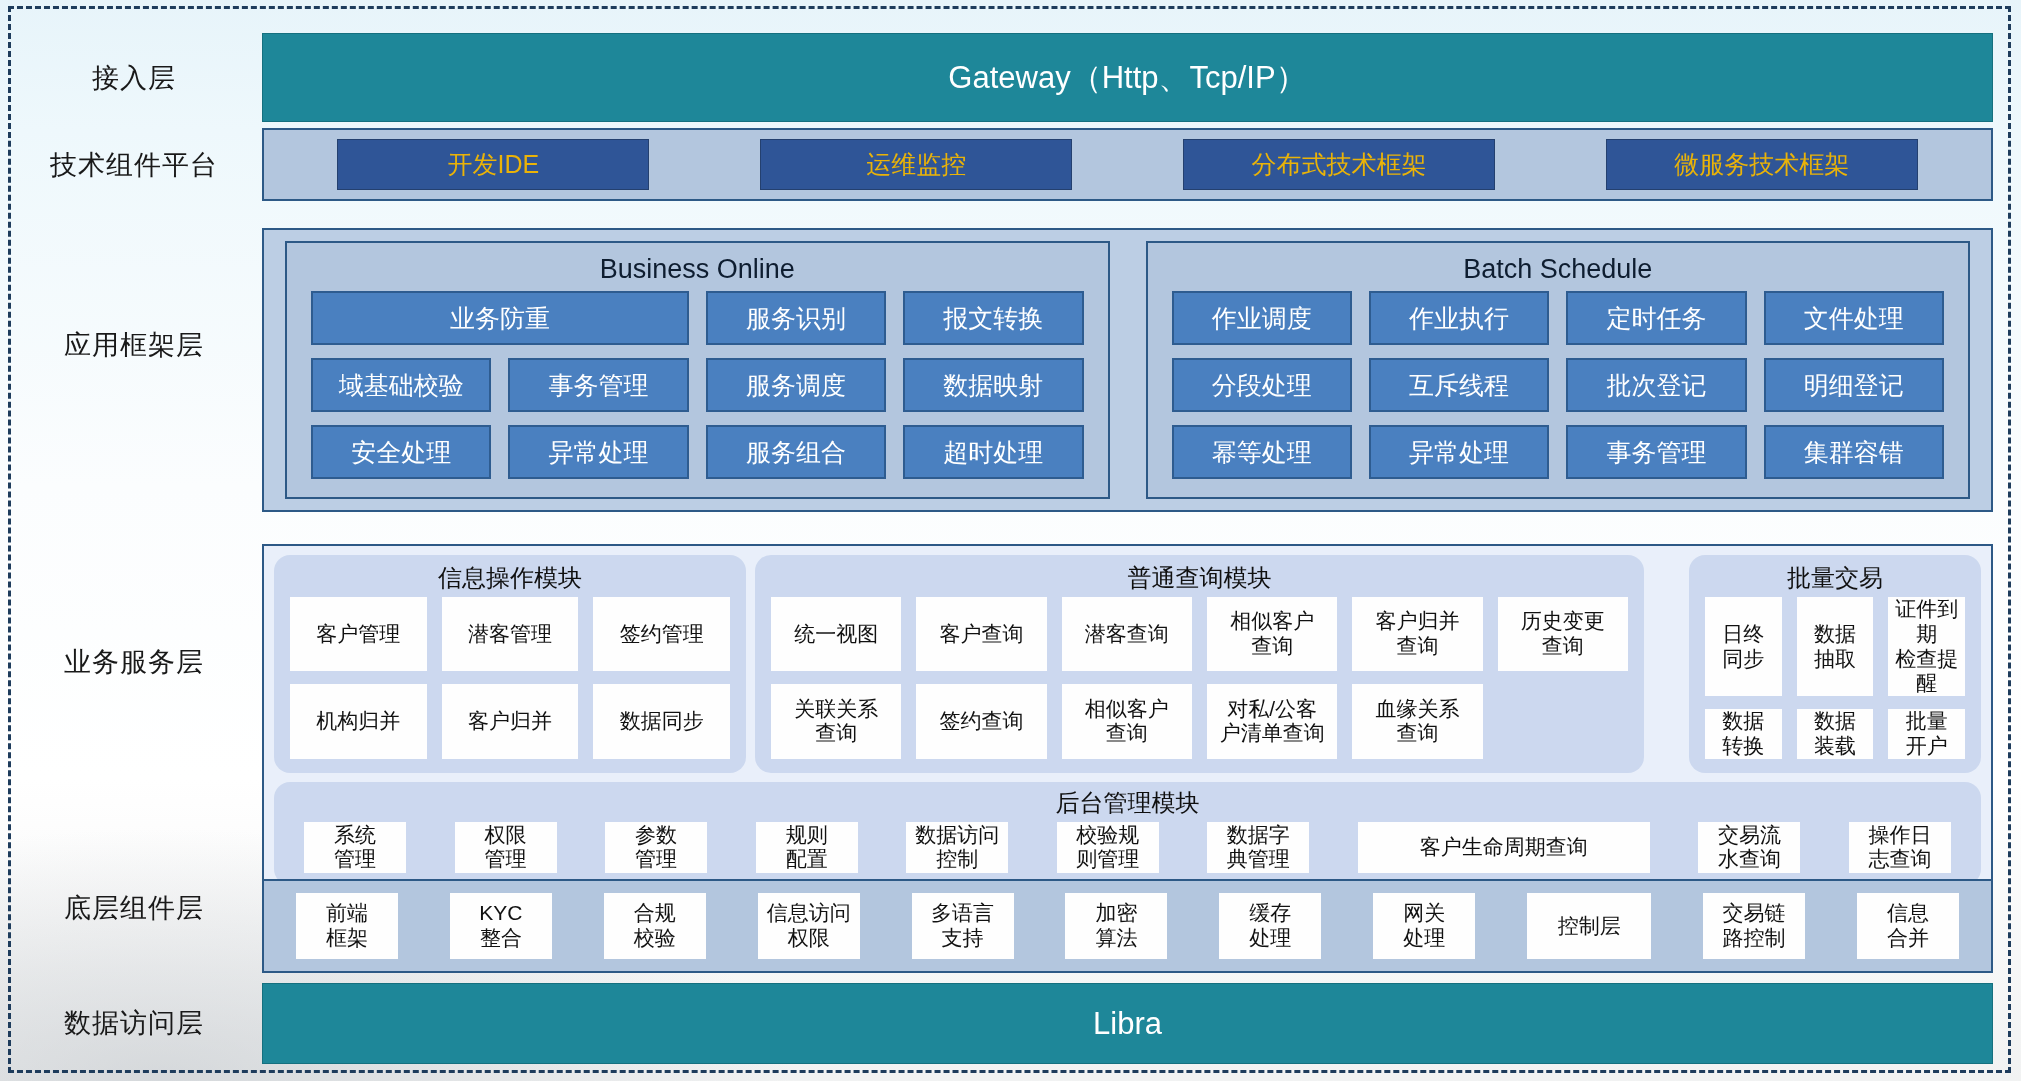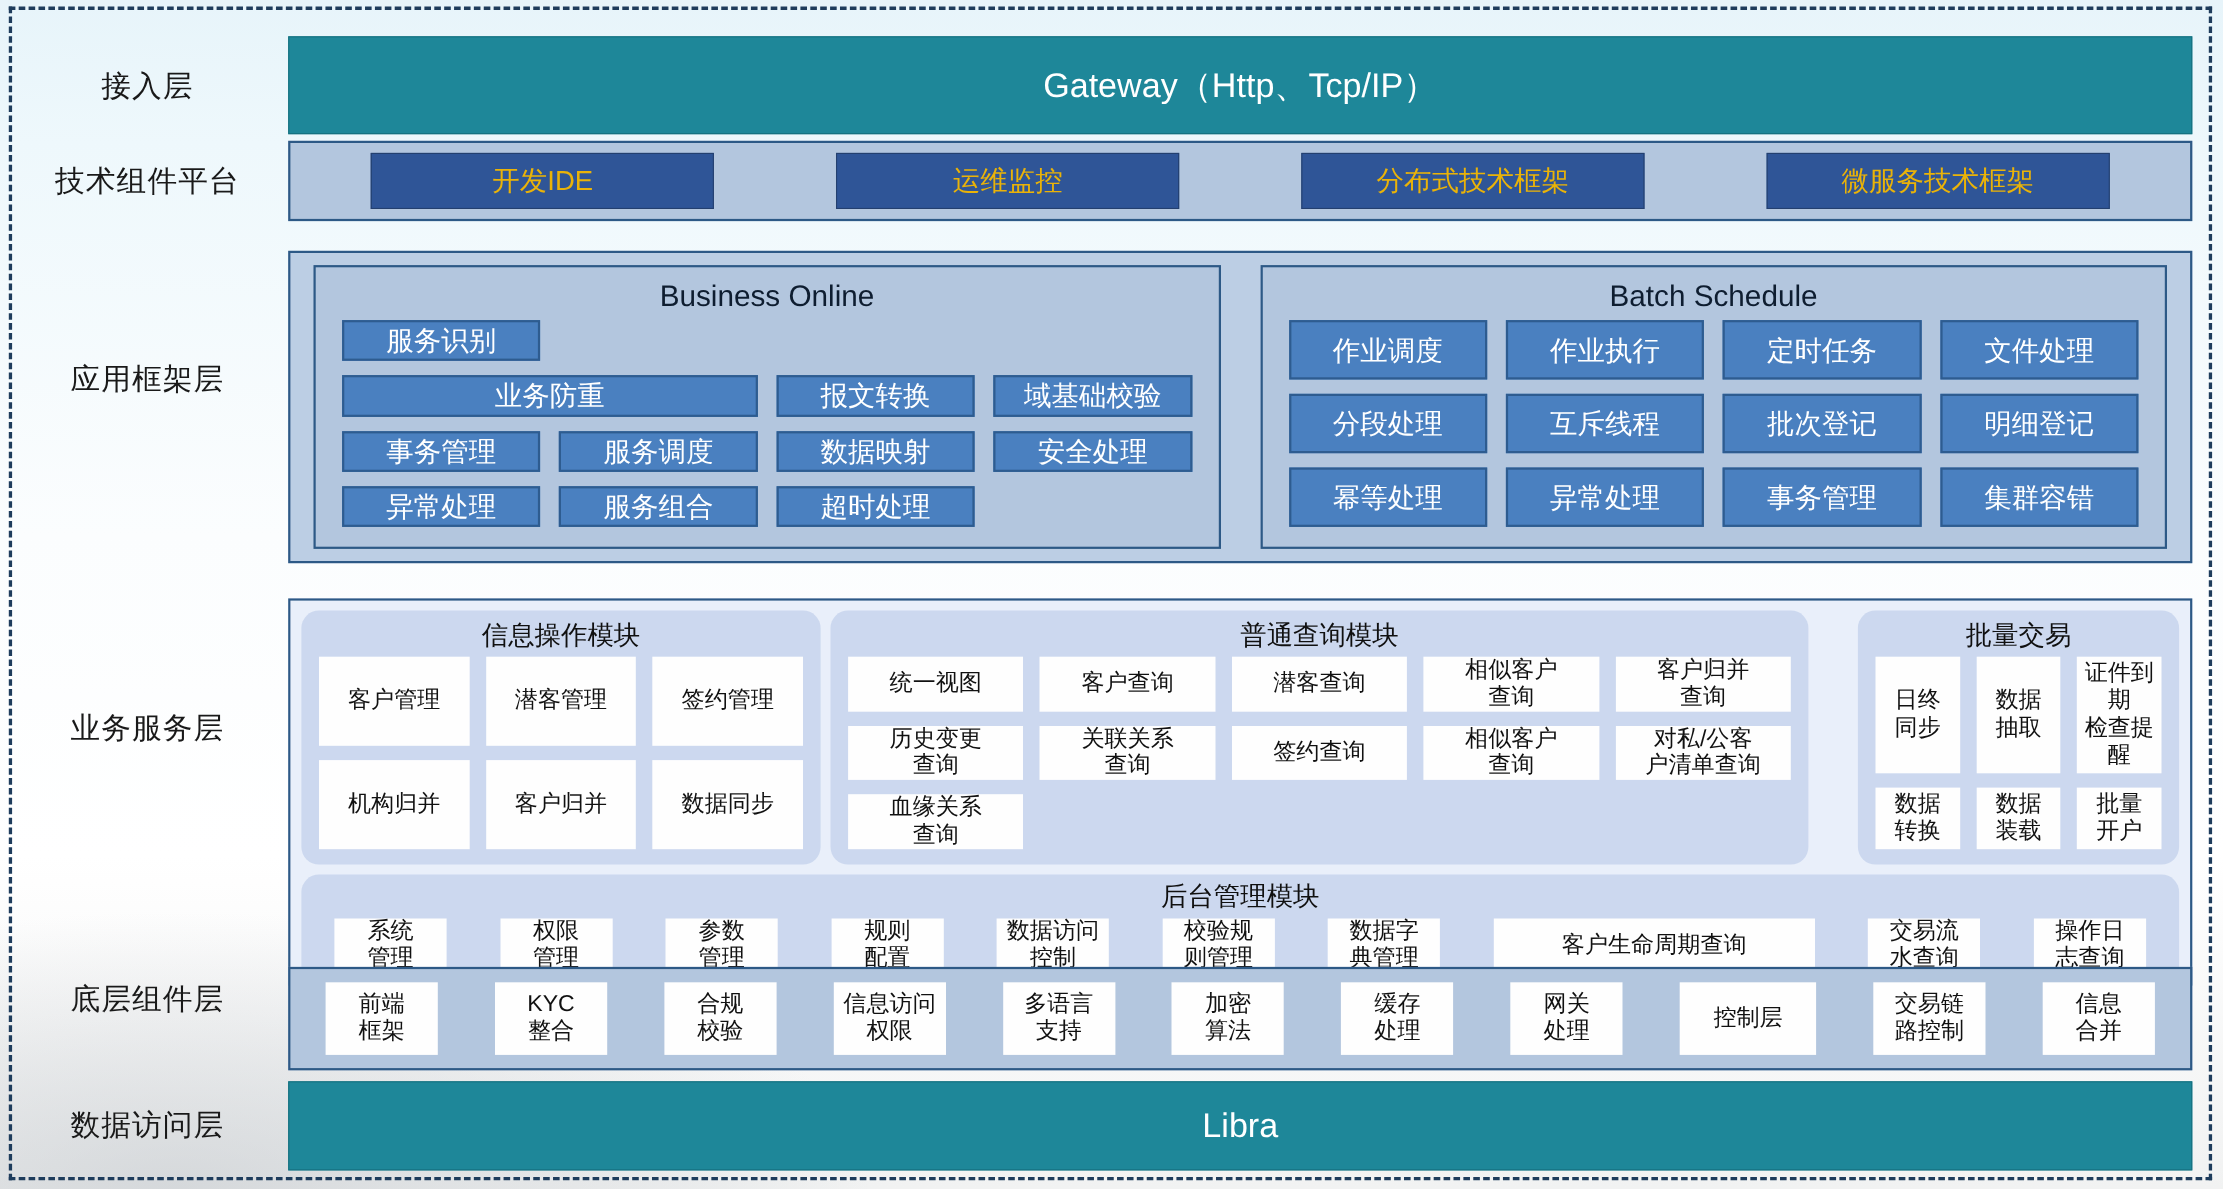--- a/index.html
+++ b/index.html
@@ -97,21 +97,21 @@
   }
   #panel-info  { width:472px; }
   #panel-query { flex:1; }
   #panel-batch { width:292px;margin-left:36px; }
   .panel-title {
     height:38px; line-height:38px; text-align:center;
     font-size:24px; color:#101010;
   }
   .panel-grid { flex:1; display:grid; gap:13px 15px; }
   .cols3 { grid-template-columns:repeat(3,1fr); }
-  .cols6 { grid-template-columns:repeat(5,1fr); }
+  .cols6 { grid-template-columns:repeat(6,1fr); }
   .white-btn {
     background:#fefefe;
     display:flex; align-items:center; justify-content:center;
     text-align:center; color:#111;
     font-size:21px; line-height:1.18;
     white-space:pre-line;
   }
   .biz-admin {
     height:120px;
     background:#ccd8ef; border-radius:16px;
@@ -157,22 +157,22 @@
     <div class="tech-btn">运维监控</div>
     <div class="tech-btn">分布式技术框架</div>
     <div class="tech-btn">微服务技术框架</div>
   </div>
 
   <div class="row" id="app-row">
 
     <div class="app-group">
       <div class="app-group-title">Business Online</div>
       <div class="app-grid">
+        <div class="app-btn span2">业务防重</div>
         <div class="app-btn">服务识别</div>
-        <div class="app-btn span2">业务防重</div>
         <div class="app-btn">报文转换</div>
         <div class="app-btn">域基础校验</div>
         <div class="app-btn">事务管理</div>
         <div class="app-btn">服务调度</div>
         <div class="app-btn">数据映射</div>
         <div class="app-btn">安全处理</div>
         <div class="app-btn">异常处理</div>
         <div class="app-btn">服务组合</div>
         <div class="app-btn">超时处理</div>
       </div>

